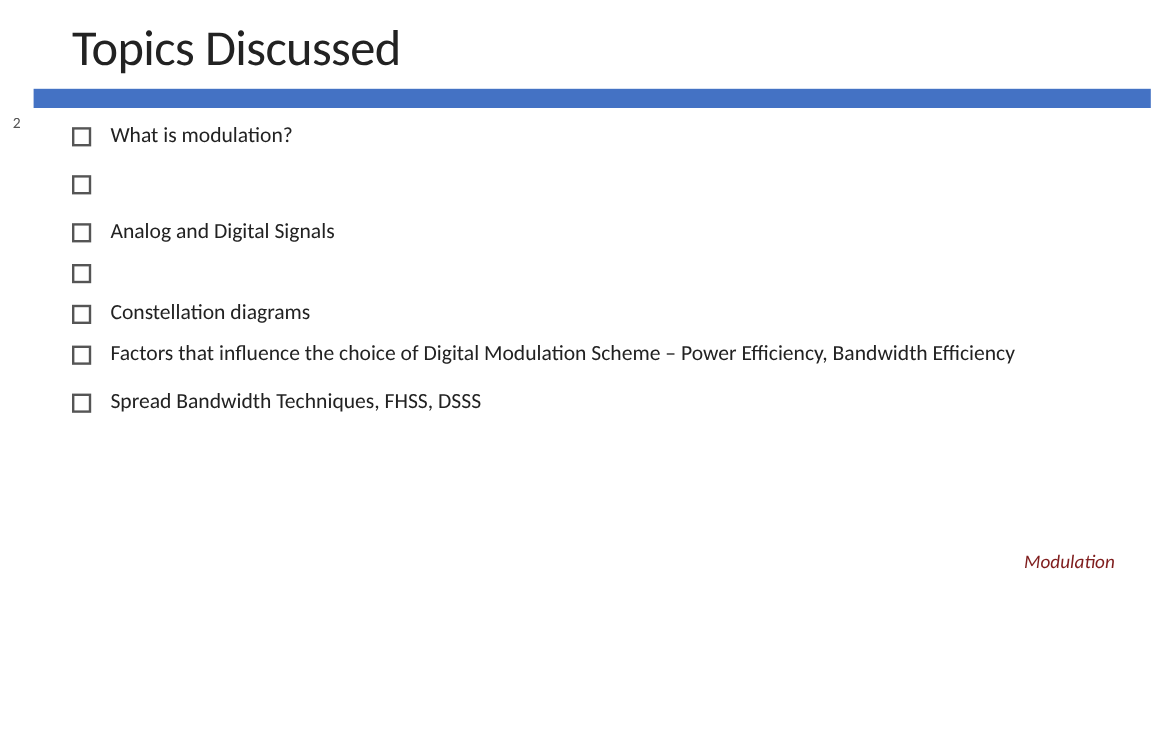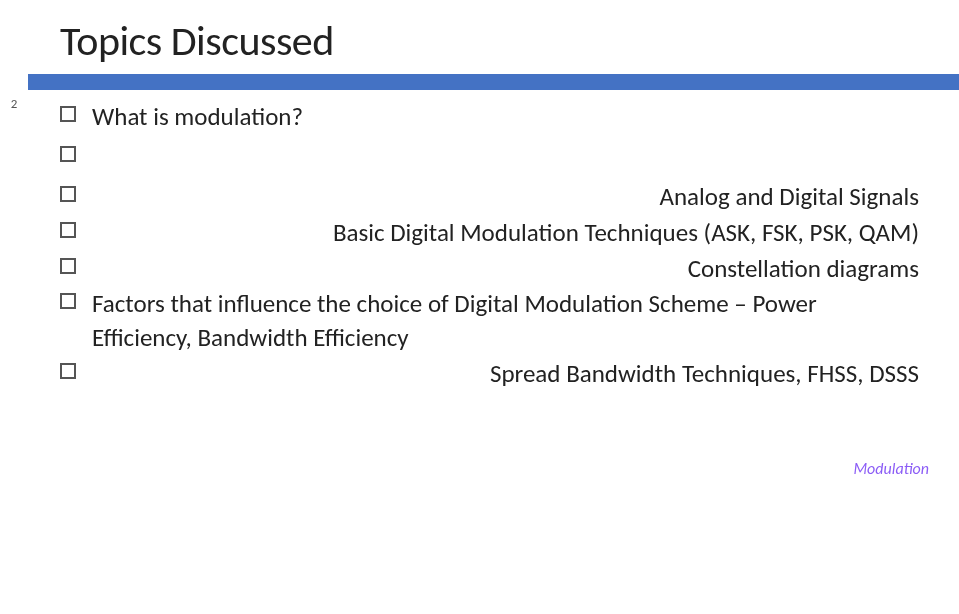--- a/index.html
+++ b/index.html
@@ -68,46 +68,45 @@
 
     .bullet-item {
       display: flex;
       align-items: flex-start;
       margin-bottom: 2px;
       min-height: 38px;
     }
 
     .bullet-item.small-gap {
       min-height: 32px;
-      text-align: right;
     }
 
     .bullet-checkbox {
       width: 16px;
       height: 16px;
       border: 2px solid #555;
       margin-right: 16px;
       margin-top: 6px;
       flex-shrink: 0;
       background: transparent;
     }
 
     .bullet-text {
-      font-size: 25px;
+      font-size: 18px;
       color: #222;
       line-height: 1.35;
       flex: 1;
     }
 
     .watermark {
       position: absolute;
       bottom: 18px;
       right: 30px;
       font-size: 16px;
-      color: #8b5cf6;
+      color: #7f1d1d;
       font-style: italic;
     }
   </style>
 </head>
 <body>
 
 <div class="slide-container">
 
   <div class="title-area">
     <h1 class="title-text">Topics Discussed</h1>
@@ -130,21 +129,20 @@
 
     <div class="bullet-item small-gap">
       <div class="bullet-checkbox"></div>
       <span class="bullet-text">Analog and Digital Signals</span>
     </div>
 
 
 
     <div class="bullet-item small-gap">
       <div class="bullet-checkbox"></div>
-      <span class="bullet-text">Basic Digital Modulation Techniques (ASK, FSK, PSK, QAM)</span>
     </div>
 
     <div class="bullet-item small-gap">
       <div class="bullet-checkbox"></div>
       <span class="bullet-text">Constellation diagrams</span>
     </div>
 
     <div class="bullet-item">
       <div class="bullet-checkbox"></div>
       <span class="bullet-text">Factors that influence the choice of Digital Modulation Scheme – Power Efficiency, Bandwidth Efficiency</span>

